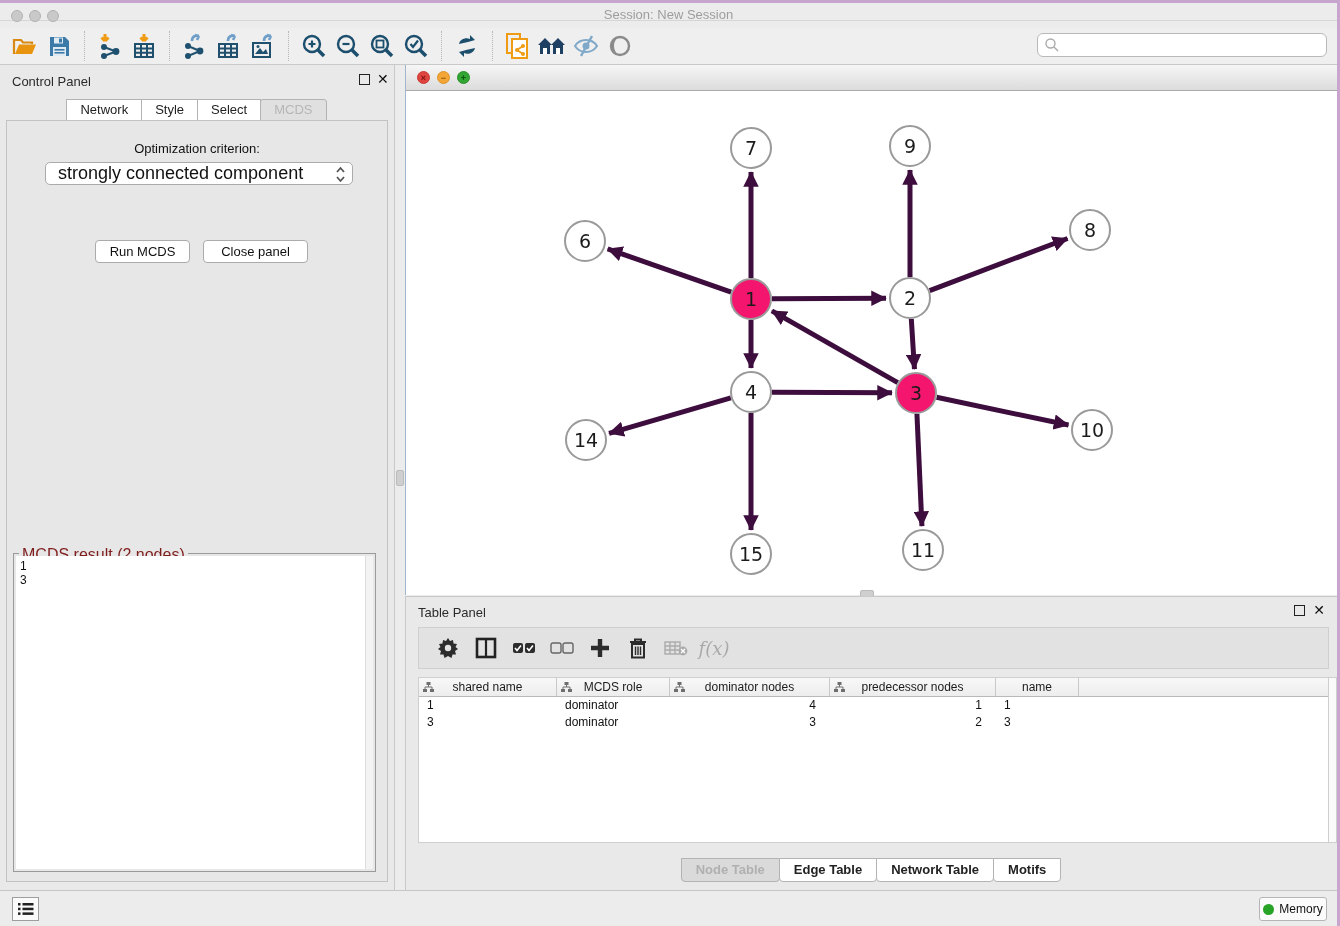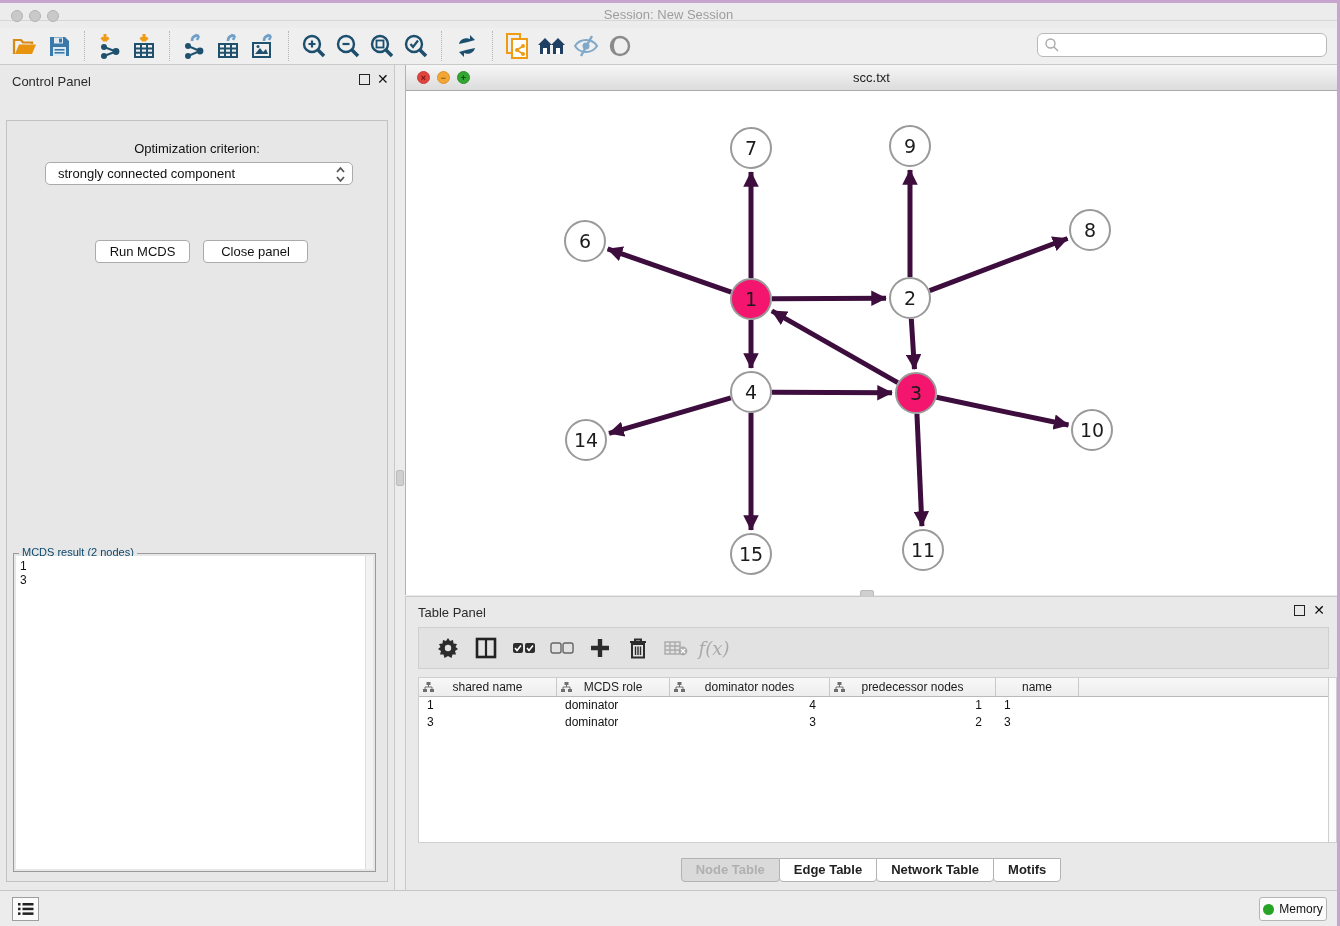--- a/index.html
+++ b/index.html
@@ -23,27 +23,27 @@
   #control-panel { position:absolute; top:62px; left:0; width:395px; bottom:36px; background:#e9e9e9; border-right:1px solid #c9c9c9; }
   #cp-header { position:absolute; top:0; left:0; right:0; height:30px; }
   #cp-title { position:absolute; left:12px; top:9px; font-size:13px; color:#2b2b2b; }
   .panel-max { position:absolute; top:9px; width:11px; height:11px; border:1.5px solid #222; }
   .panel-close { position:absolute; top:6px; font-size:14px; font-weight:bold; color:#111; }
   #cp-tabs { position:absolute; top:34px; left:0; right:0; text-align:center; }
   .tab { display:inline-block; border:1px solid #b3b3b3; background:#fff; color:#222; font-size:13px; padding:2px 13px 3px; margin-left:-1px; position:relative; }
   .tab.active-gray { background:#e0e0e0; color:#b6b6b6; border-radius:3px 3px 0 0; }
   #cp-body { position:absolute; top:55px; left:6px; right:6px; bottom:8px; border:1px solid #c2c2c2; background:#e7e7e7; }
   #opt-label { position:absolute; top:20px; left:0; right:0; text-align:center; font-size:13px; color:#111; }
-  #opt-select { position:absolute; top:41px; left:38px; right:34px; height:23px; background:#fff; border:1px solid #ababab; border-radius:5px; font-size:13px; color:#111; display:flex; align-items:center; padding-left:12px; }
+  #opt-select { position:absolute; top:41px; left:38px; right:34px; height:23px; background:#fff; border:1px solid #ababab; border-radius:5px; font-size:18px; color:#111; display:flex; align-items:center; padding-left:12px; }
   #opt-select .stepper { position:absolute; right:6px; top:3px; }
   .btn { position:absolute; height:23px; background:#fff; border:1px solid #ababab; border-radius:4px; font-size:13px; color:#111; display:flex; align-items:center; justify-content:center; font-family:inherit;margin-top:46px; }
   #run-btn { top:73px; left:88px; width:95px; }
   #close-btn { top:73px; left:196px; width:105px; }
   #mcds-fieldset { position:absolute; left:6px; right:11px; top:432px; bottom:9px; border:1px solid #9a9a9a; }
-  #mcds-legend { position:absolute; top:-8px; left:5px; background:#e7e7e7; padding:0 3px; font-size:11px; color:#0c4a6e; }
+  #mcds-legend { position:absolute; top:-8px; left:5px; background:#e7e7e7; padding:0 3px; font-size:16px; color:#7f1d1d; }
   #mcds-text { position:absolute; top:2px; left:2px; right:10px; bottom:2px; background:#fff; font-size:12px; color:#111; padding:3px 4px; white-space:pre; font-family:"Liberation Sans",sans-serif; overflow:hidden; }
   #mcds-scroll { position:absolute; top:2px; right:2px; bottom:2px; width:8px; background:#f3f3f3; border-left:1px solid #ddd; }
 
   
   #net-window { position:absolute; left:405px; top:62px; right:0; height:530px; background:#fff; border-left:1px solid #9fb6cd; }
   #net-titlebar { position:absolute; top:0; left:0; right:0; height:26px; background:linear-gradient(#f6f6f6,#dcdcdc); border-bottom:1px solid #aaa; }
   .light { position:absolute; top:6px; width:13px; height:13px; border-radius:50%; font-size:9px; font-weight:bold; text-align:center; line-height:13px; }
   #net-title { position:absolute; top:5px; left:0; right:0; text-align:center; font-size:13px; color:#1c1c1c; }
   #net-canvas { position:absolute; top:26px; left:0; right:0; bottom:0; background:#fff; }
 
@@ -226,20 +226,23 @@
         </svg>
     </div>
   </div>
 
   <div id="control-panel">
     <div id="cp-header">
       <div id="cp-title">Control Panel</div>
       <div class="panel-max" style="left:359px"></div>
       <div class="panel-close" style="left:377px">✕</div>
     </div>
+    <div id="cp-tabs">
+      <span class="tab">Network</span><span class="tab">Style</span><span class="tab">Select</span><span class="tab active-gray">MCDS</span>
+    </div>
     <div id="cp-body">
       <div id="opt-label">Optimization criterion:</div>
       <div id="opt-select">
         <span>strongly connected component</span>
         <span class="stepper">
           <svg width="11" height="17" viewBox="0 0 11 17">
               <path d="M2 6 L5.5 2 L9 6" fill="none" stroke="#555" stroke-width="1.8"></path>
               <path d="M2 11 L5.5 15 L9 11" fill="none" stroke="#555" stroke-width="1.8"></path>
             </svg>
         </span>
@@ -255,21 +258,20 @@
     </div>
   </div>
 
   <div id="vsplit-handle"></div>
 
   <div id="net-window">
     <div id="net-titlebar">
       <div class="light" style="left:11px;background:#e0443e;color:#7e100d;border:1px solid #c93b36;">×</div>
       <div class="light" style="left:31px;background:#f3a536;color:#8f5b00;border:1px solid #dd9327;">−</div>
       <div class="light" style="left:51px;background:#33a532;color:#0c560c;border:1px solid #2b8f2a;">+</div>
-      <div id="net-title">scc.txt</div>
     </div>
     <div id="net-canvas"><svg width="931" height="504">
           <defs>
             <marker id="arr" viewBox="0 0 10 10" refX="9.5" refY="5" markerWidth="3.1" markerHeight="3.1" orient="auto">
               <path d="M0 0 L10 5 L0 10 Z" fill="#3d0d3e"></path>
             </marker>
           </defs>
           <line x1="345" y1="187" x2="345" y2="81" stroke="#3d0d3e" stroke-width="5" marker-end="url(#arr)"></line>
           <line x1="325.1752536154717" y1="201.07328138371903" x2="201.65685301088945" y2="157.91624984717825" stroke="#3d0d3e" stroke-width="5" marker-end="url(#arr)"></line>
           <line x1="365.99958468064904" y1="207.86792714037327" x2="480.0004746506868" y2="207.15094041100198" stroke="#3d0d3e" stroke-width="5" marker-end="url(#arr)"></line>

